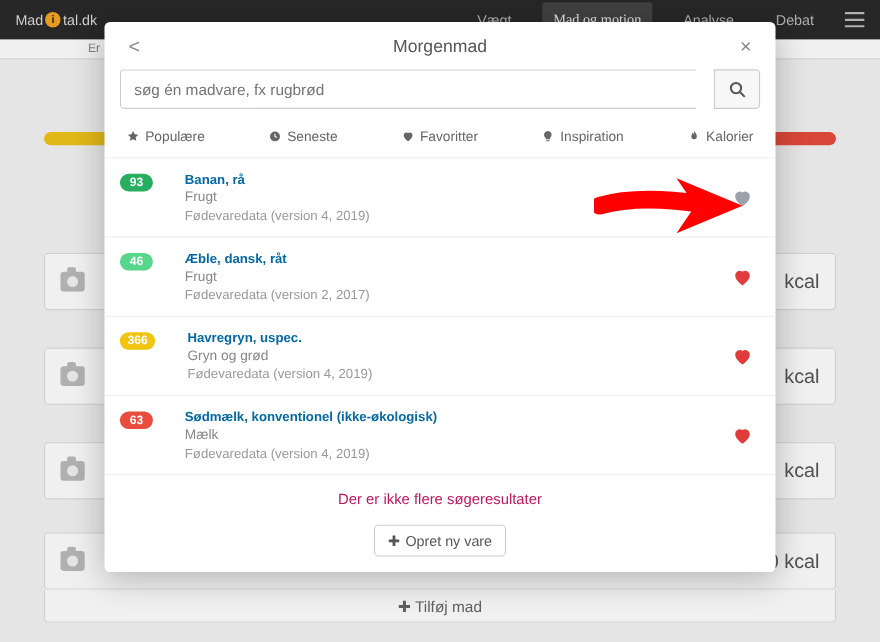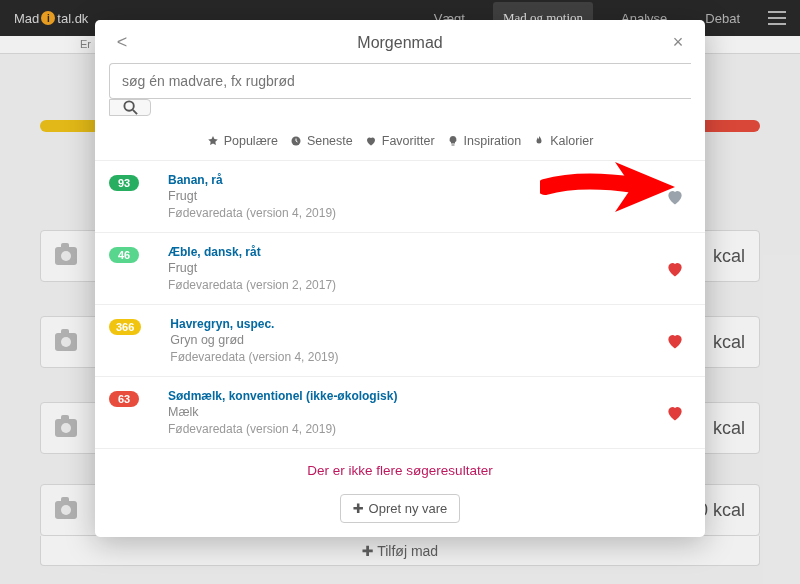--- a/index.html
+++ b/index.html
@@ -63,33 +63,33 @@
     padding-bottom:14px;
   }
   .modal-header {
     display:flex; align-items:center; justify-content:space-between;
     padding:12px 18px 10px 18px;
     color:#555;
   }
   .modal-header .back, .modal-header .close { cursor:pointer; font-size:18px; color:#888; width:18px; text-align:center;}
   .modal-title { font-size:16px; color:#555; }
 
-  .search-row { display:flex; padding:0 14px 10px 14px; gap:0;flex-direction:column; }
+  .search-row { display:flex; padding:0 14px 10px 14px; gap:16px; }
   .search-input {
     flex:1; border:1px solid #ccc; border-right:none; border-radius:4px 0 0 4px;
     padding:9px 12px; font-size:14px; color:#777;
   }
   .search-btn {
     width:42px; border:1px solid #ccc; border-radius:0 4px 4px 0;
     background:#f7f7f7; display:flex; align-items:center; justify-content:center;
     cursor:pointer;
   }
 
   .tabs {
-    display:flex; justify-content:center;
+    display:flex; justify-content:space-between;
     padding:4px 14px 8px 14px; border-bottom:1px solid #eee;
     font-size:12.5px; color:#666;
   }
   .tab { display:flex; align-items:center; gap:5px; cursor:pointer; padding:4px 6px;}
   .tab svg { width:12px; height:12px; }
 
   .list { }
   .item {
     display:flex; align-items:flex-start; gap:29px;
     padding:12px 20px 12px 14px; border-bottom:1px solid #eee;

